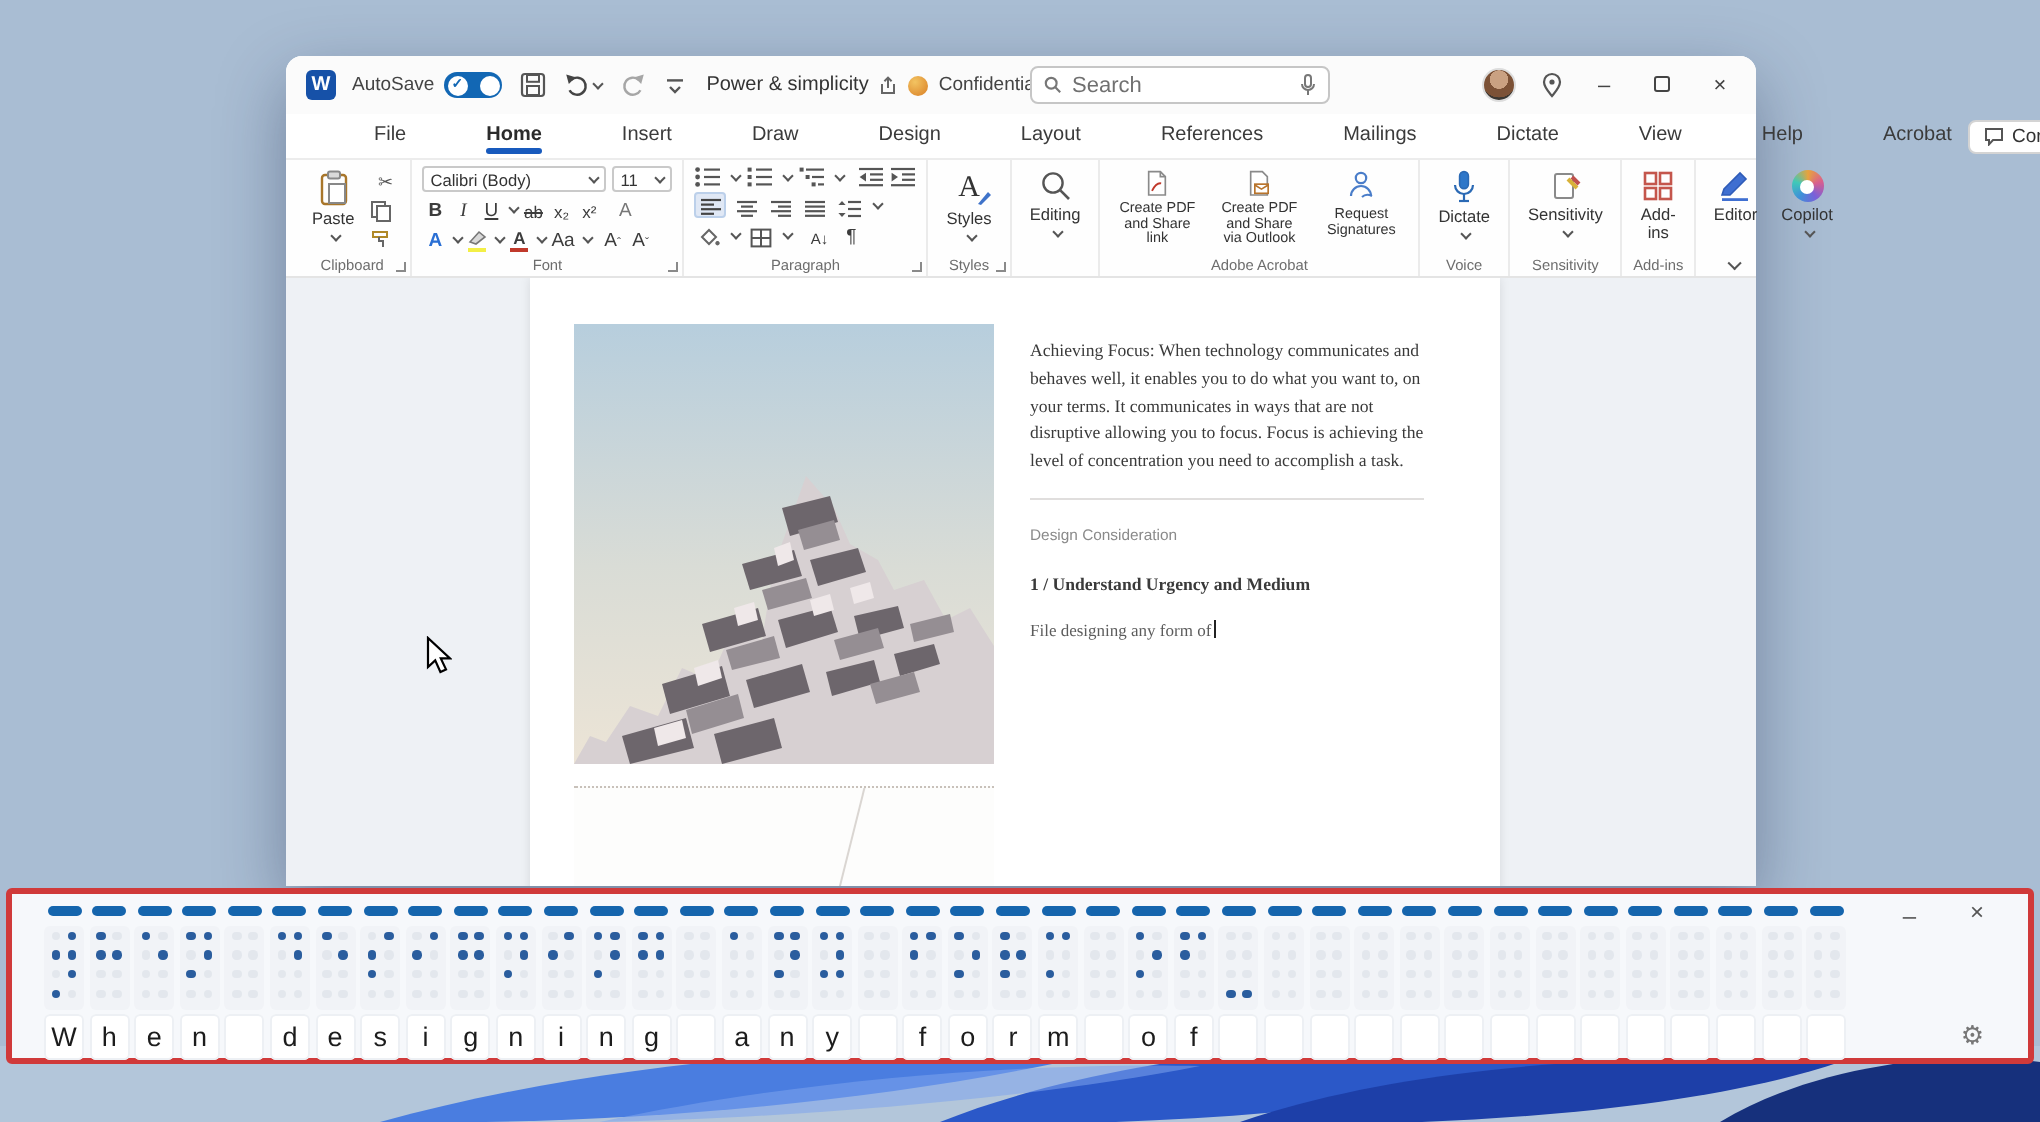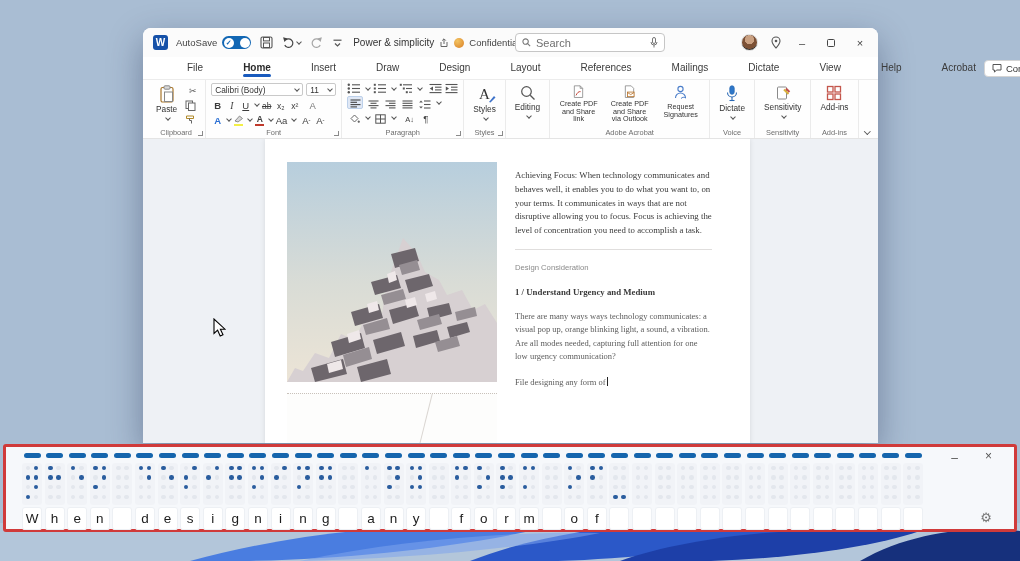--- a/index.html
+++ b/index.html
@@ -554,20 +554,38 @@
           <rect x="1.5" y="1.5" width="5.5" height="5.5" fill="none" stroke="#c4564c" stroke-width="1.3"></rect>
           <rect x="9" y="1.5" width="5.5" height="5.5" fill="none" stroke="#c4564c" stroke-width="1.3"></rect>
           <rect x="1.5" y="9" width="5.5" height="5.5" fill="none" stroke="#c4564c" stroke-width="1.3"></rect>
           <rect x="9" y="9" width="5.5" height="5.5" fill="none" stroke="#c4564c" stroke-width="1.3"></rect>
         </svg>
         <span class="cap">Add-ins</span>
       </div>
       <span class="glabel">Add-ins</span>
     </div>
 
+    <div class="rgroup" style="border-right:none">
+      <div class="bigbtn">
+        <svg width="17" height="16" viewBox="0 0 17 16">
+          <path d="M2 12.5 L3 9.5 L11 1.5 L14 4.5 L6 12.5 Z" fill="#3f6fd1" stroke="#2f5cb8" stroke-width="0.8"></path>
+          <line x1="2" y1="14.8" x2="15" y2="14.8" stroke="#3f6fd1" stroke-width="1.4"></line>
+        </svg>
+        <span class="cap">Editor</span>
+      </div>
+      <div class="bigbtn">
+        <span style="width:16px;height:16px;border-radius:50%;
+          background:conic-gradient(#e8a33d,#d95f8e,#7a5fd9,#3f8fd9,#3fc9b8,#e8a33d);
+          display:inline-block;position:relative;">
+          <span style="position:absolute;inset:4.5px;background:#fff;border-radius:50%"></span>
+        </span>
+        <span class="cap">Copilot</span>
+        <span class="tinychev"></span>
+      </div>
+    </div>
 
     <span class="chev ribbon-collapse"></span>
   </div>
 
   <div class="docarea">
     <div class="page">
 
       <div class="photo">
         <svg width="210" height="220" viewBox="0 0 210 220" preserveAspectRatio="none">
           <defs>
@@ -615,21 +633,20 @@
 
       <div class="photo2">
         <span class="diag"></span>
       </div>
 
       <div class="textcol">
         <div class="p1">Achieving Focus: When technology communicates and behaves well, it enables you to do what you want to, on your terms. It communicates in ways that are not disruptive allowing you to focus. Focus is achieving the level of concentration you need to accomplish a task.</div>
         <div class="divider"></div>
         <div class="seclabel">Design Consideration</div>
         <div class="dochead">1 / Understand Urgency and Medium</div>
-        <div class="p2">There are many ways ways technology communicates: a visual pop up, orange blinking light, a sound, a vibration. Are all modes needed, capturing full attention for one low urgency communication?</div>
         <div class="p3"><span>File designing any form of</span><span class="caret"></span></div>
       </div>
     </div>
   </div>
 </div>
 
 <svg class="mouse" width="13" height="19" viewBox="0 0 13 19">
   <polygon points="1,1 1,15.5 4.6,12.2 7.2,18 10,16.7 7.4,11.2 12,11.2" fill="#fff" stroke="#000" stroke-width="1.1"></polygon>
 </svg>
 

